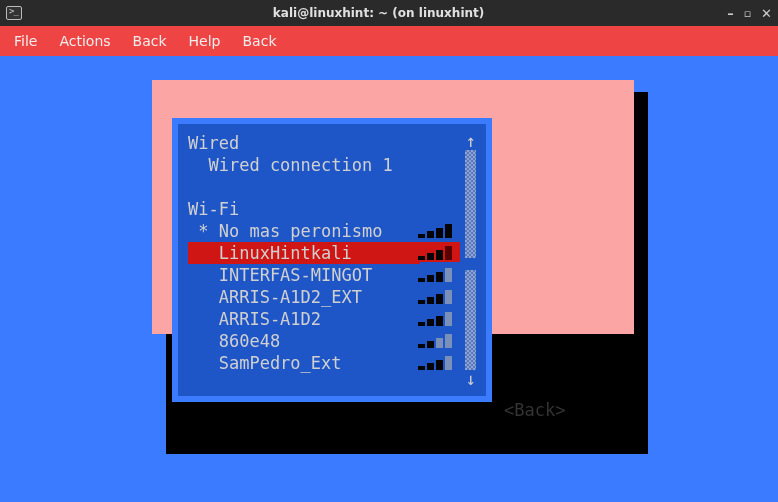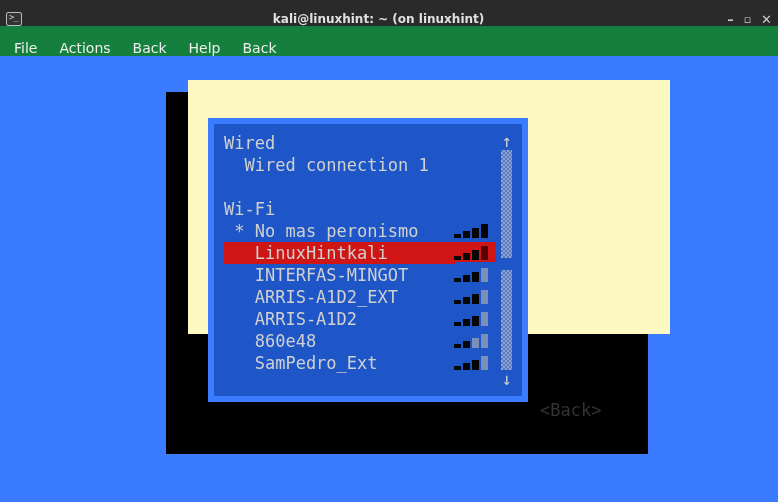--- a/index.html
+++ b/index.html
@@ -7,21 +7,21 @@
     width: 778px; height: 502px;
     background: #1a1a1a;
     font-family: "DejaVu Sans Mono", "Liberation Mono", monospace;
     font-size: 14px;
     overflow: hidden;
     color: #e0e0e0;
   }
   .titlebar {
     height: 26px;
     background: #2a2a2a;
-    display: flex; align-items: flex-end;
+    display: flex; align-items: center;
     padding: 0 6px;
     font-family: "DejaVu Sans", sans-serif;
     font-size: 12px;
   }
   .titlebar .term-icon {
     width: 16px; height: 14px;
     border: 1px solid #bbb;
     border-radius: 2px;
     margin-right: 8px;
     position: relative;
@@ -44,22 +44,22 @@
   }
   .titlebar .win-controls {
     display: flex; gap: 10px;
     color: #ccc;
     font-weight: bold;
   }
   .titlebar .win-controls span { cursor: default; font-size: 13px; line-height: 1; }
 
   .menubar {
     height: 30px;
-    background: #15803d;
-    display: flex; align-items: flex-end;
+    background: #ef4444;
+    display: flex; align-items: center;
     gap: 22px;
     padding: 0 14px;
     font-family: "DejaVu Sans", sans-serif;
     font-size: 14px;
     color: #eee;
   }
   .menubar span { cursor: default; }
 
   .terminal {
     position: absolute;
@@ -71,23 +71,22 @@
   .dialog-shadow {
     position: absolute;
     left: 166px; top: 36px;
     width: 482px; height: 362px;
     background: #000;
   }
   .dialog {
     position: absolute;
     left: 152px; top: 24px;
     width: 482px; height: 254px;
-    background: #fef9c3;
-    color: #d0d0d0;
-    margin-left: 36px;
+    background: #fca5a5;
+    color: #d0d0d0;
   }
   .inner {
     position: absolute;
     left: 20px; top: 38px;
     width: 320px; height: 284px;
     background: #1e56c8;
     border: 6px solid #3b7bff;
     box-shadow: inset 0 0 0 2px #1e56c8;
   }
   .list {

